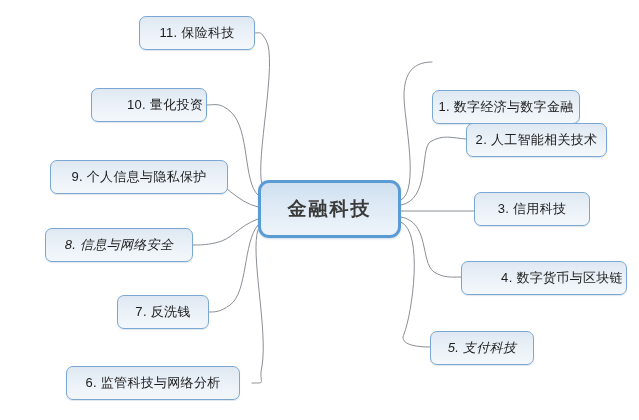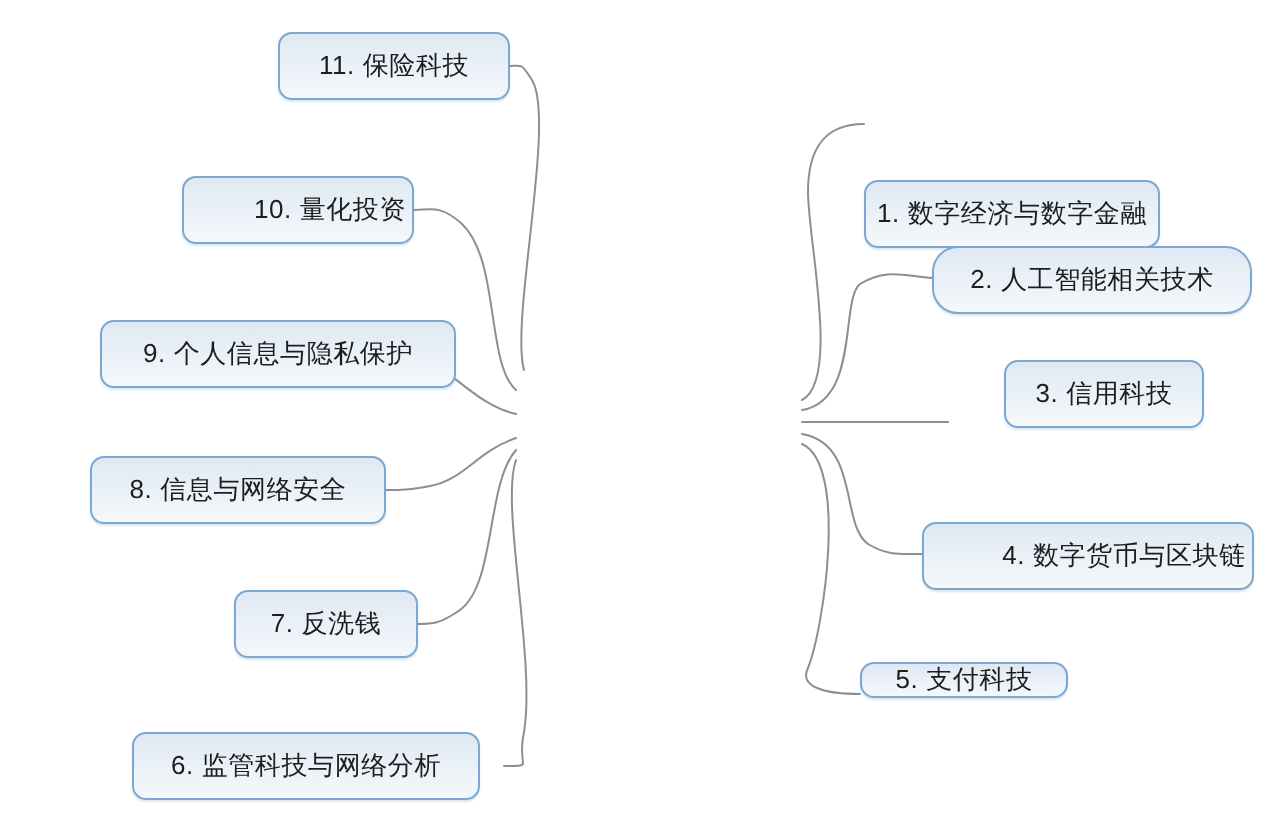--- a/index.html
+++ b/index.html
@@ -63,26 +63,27 @@
       <path d="M 258 230 C 250 252, 268 330, 262 366 C 258 384, 268 383, 252 383" fill="none" stroke="#8a8f96" stroke-width="1" stroke-linecap="round"></path>
       <path d="M 258 225 C 243 242, 248 292, 230 305 C 220 312, 216 312, 209 312" fill="none" stroke="#8a8f96" stroke-width="1" stroke-linecap="round"></path>
       <path d="M 258 219 C 238 226, 232 240, 215 243 C 205 245, 200 245, 193 245" fill="none" stroke="#8a8f96" stroke-width="1" stroke-linecap="round"></path>
       <path d="M 258 207 C 236 202, 224 181, 206 178 C 199 177, 197 177, 192 177" fill="none" stroke="#8a8f96" stroke-width="1" stroke-linecap="round"></path>
       <path d="M 258 195 C 243 182, 250 130, 231 112 C 220 102, 215 105, 207 105" fill="none" stroke="#8a8f96" stroke-width="1" stroke-linecap="round"></path>
       <path d="M 262 185 C 255 160, 278 60, 266 40 C 260 31, 262 33, 253 33" fill="none" stroke="#8a8f96" stroke-width="1" stroke-linecap="round"></path>
     </svg>
 
   <div id="node-layer">
       <div class="node" style="left: 432px; top: 50px; width: 148px; height: 34px; margin-top: 40px;">1. 数字经济与数字金融</div>
-      <div class="node" style="left: 466px; top: 123px; width: 160px; height: 34px; border-radius: 13px;">2. 人工智能相关技术</div>
-      <div class="node" style="left: 474px; top: 180px; width: 100px; height: 34px; margin-left: 28px;">3. 信用科技</div>
+      <div class="node" style="left: 466px; top: 123px; width: 141px; height: 34px;">2. 人工智能相关技术</div>
+      <div class="node" style="left: 474px; top: 192px; width: 116px; height: 34px;">3. 信用科技</div>
       <div class="node" style="left: 461px; top: 261px; width: 166px; height: 34px; padding-left: 36px;">4. 数字货币与区块链</div>
-      <div class="node" style="left: 430px; top: 331px; width: 104px; height: 18px;">5. 支付科技</div>
+      <div class="node" style="left: 430px; top: 331px; width: 104px; height: 34px; font-style: italic;">5. 支付科技</div>
       <div class="node" style="left: 66px; top: 366px; width: 174px; height: 34px;">6. 监管科技与网络分析</div>
       <div class="node" style="left: 117px; top: 295px; width: 92px; height: 34px; text-align: center;">7. 反洗钱</div>
-      <div class="node" style="left: 45px; top: 228px; width: 148px; height: 34px;">8. 信息与网络安全</div>
+      <div class="node" style="left: 45px; top: 228px; width: 148px; height: 34px; font-style: italic;">8. 信息与网络安全</div>
       <div class="node" style="left: 14px; top: 160px; width: 178px; height: 34px; margin-left: 36px;">9. 个人信息与隐私保护</div>
       <div class="node" style="left: 91px; top: 88px; width: 116px; height: 34px; padding-left: 32px;">10. 量化投资</div>
       <div class="node" style="left: 139px; top: 16px; width: 116px; height: 34px;">11. 保险科技</div>
     </div>
 
+  <div class="node node-center" id="center-node" style="left: 258px; top: 180px; width: 143px; height: 58px;">金融科技</div>
 
 </div>
 
 </body></html>

